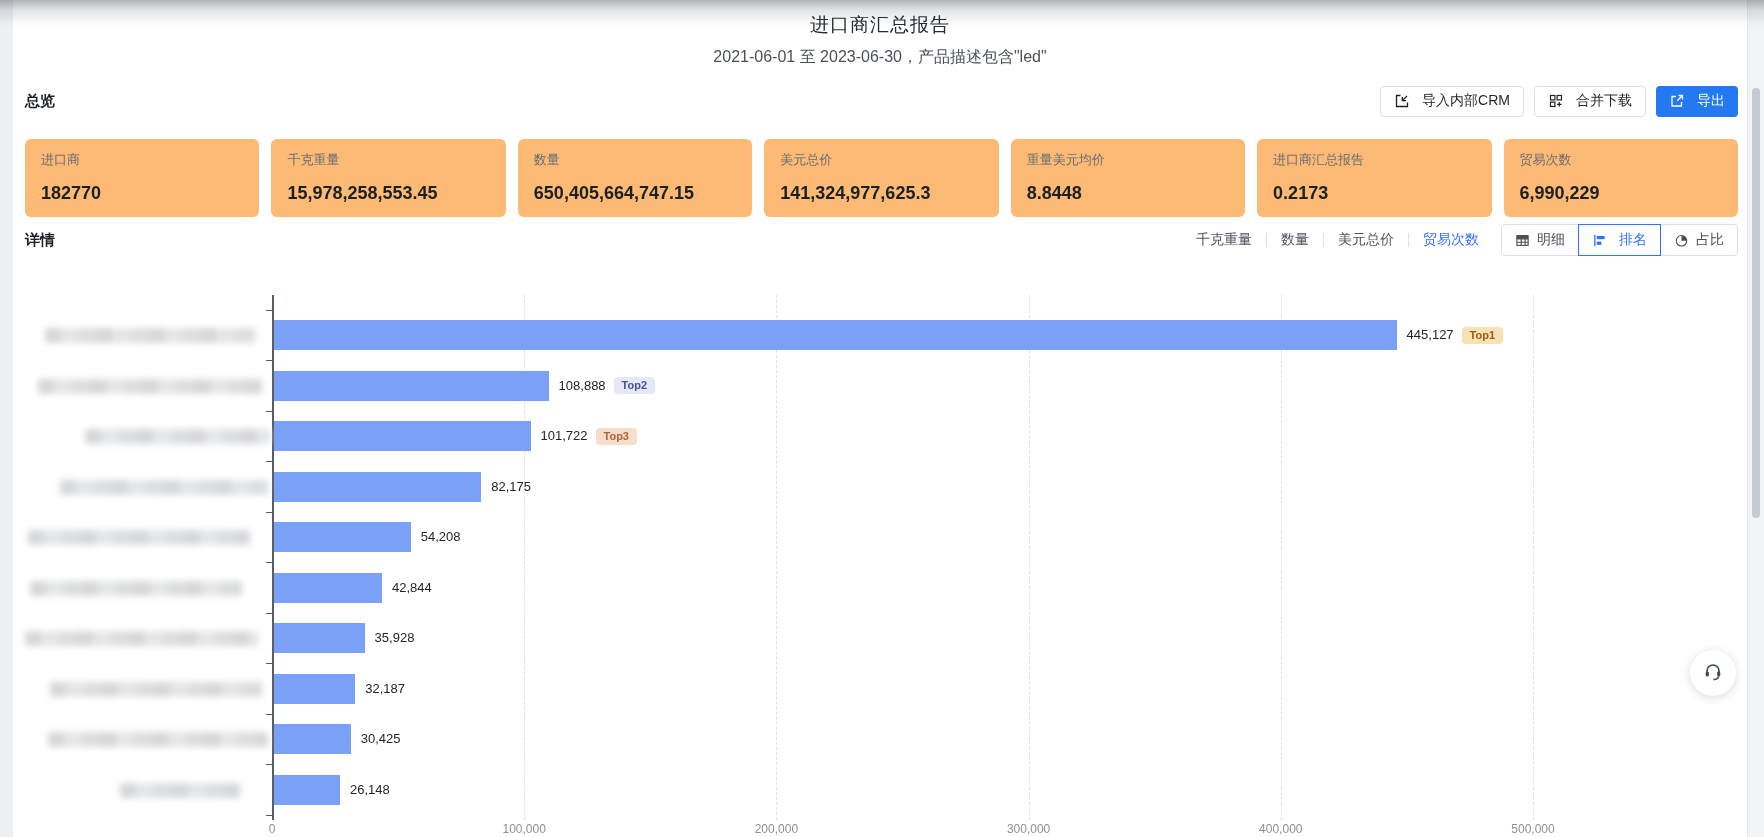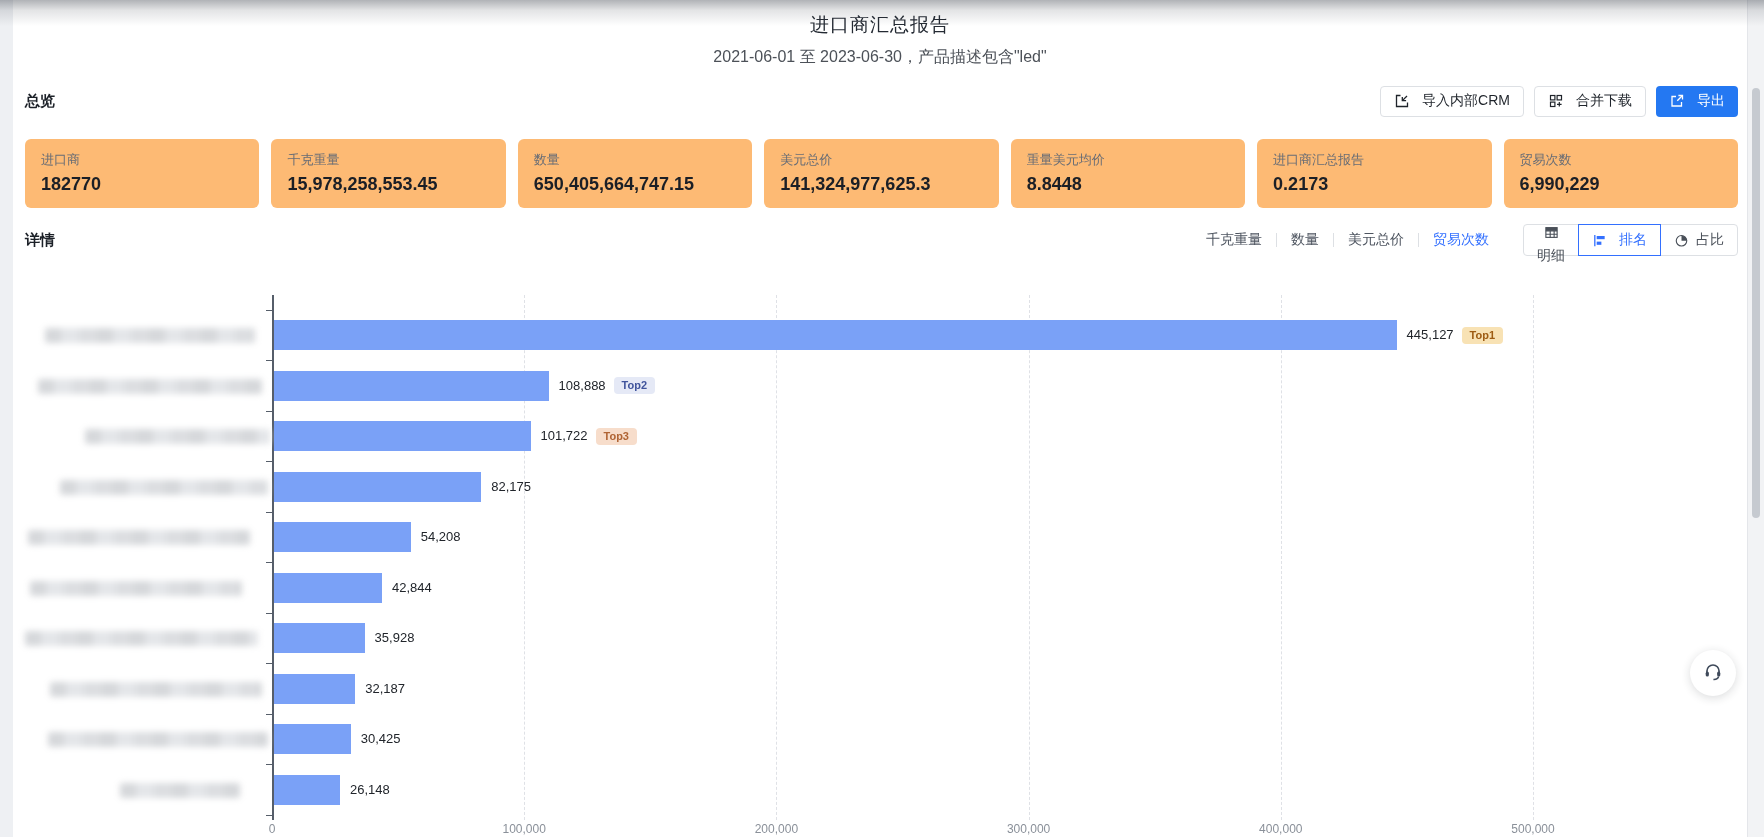--- a/index.html
+++ b/index.html
@@ -26,32 +26,32 @@
 
   .actions { display:flex; gap:10px; align-items:center; }
   .action-btn { display:flex; align-items:center; gap:12px; height:31px; padding:0 13px; background:#fff;
     border:1px solid #dde0e4; border-radius:4px; font-size:14px; color:#1f242b; cursor:pointer; }
   .action-btn svg { display:block; }
   .action-btn.primary { border:none; color:#fff; }
 
   .cards { position:absolute; left:12px; right:9px; top:139px; display:flex; gap:12px; }
   .card { flex:1; background:#fdba74; border-radius:6px; padding:12px 16px 13px; min-width:0; }
   .card-label { font-size:13px; color:#676c75; white-space:nowrap; }
-  .card-value { margin-top:5px; font-size:18px; font-weight:bold; color:#1b1f26; white-space:nowrap; }
+  .card-value { margin-top:14px; font-size:18px; font-weight:bold; color:#1b1f26; white-space:nowrap; }
 
   .detail-controls { display:flex; align-items:center; gap:22px; }
   .metric-tabs { display:flex; align-items:center; }
   .metric-tab { font-size:14px; color:#4e5560; cursor:pointer; white-space:nowrap; }
   .metric-tab.active { color:#3370ff; }
   .tab-divider { width:1px; height:14px; background:#dde0e4; margin:0 14px; }
 
   .view-group { display:flex; }
   .view-btn { display:flex; align-items:center; gap:7px; height:32px; padding:0 13px; background:#fff;
     border:1px solid #dde0e4; font-size:14px; color:#4a5059; cursor:pointer; margin-left:-1px; position:relative; }
-  .view-btn:first-child { border-radius:4px 0 0 4px; margin-left:12px;flex-direction:column; }
+  .view-btn:first-child { border-radius:4px 0 0 4px; margin-left:0; }
   .view-btn:last-child { border-radius:0 4px 4px 0; }
   .view-btn.active { border-color:#3370ff; color:#3370ff; z-index:2; background:#fff;gap:12px; }
 
   .chart { position:absolute; left:12px; right:9px; top:280px; height:557px; }
   .axis-line { position:absolute; width:2px; background:#565e6a; }
   .gridline { position:absolute; width:0; border-left:1px dashed #dfe1e6; }
   .axis-tick { position:absolute; width:6px; height:1px; background:#565e6a; }
   .x-tick-label { position:absolute; transform:translateX(-50%); font-size:12px; color:#8a9099; white-space:nowrap; }
 
   .bar-row-bar { position:absolute; height:30px; }

